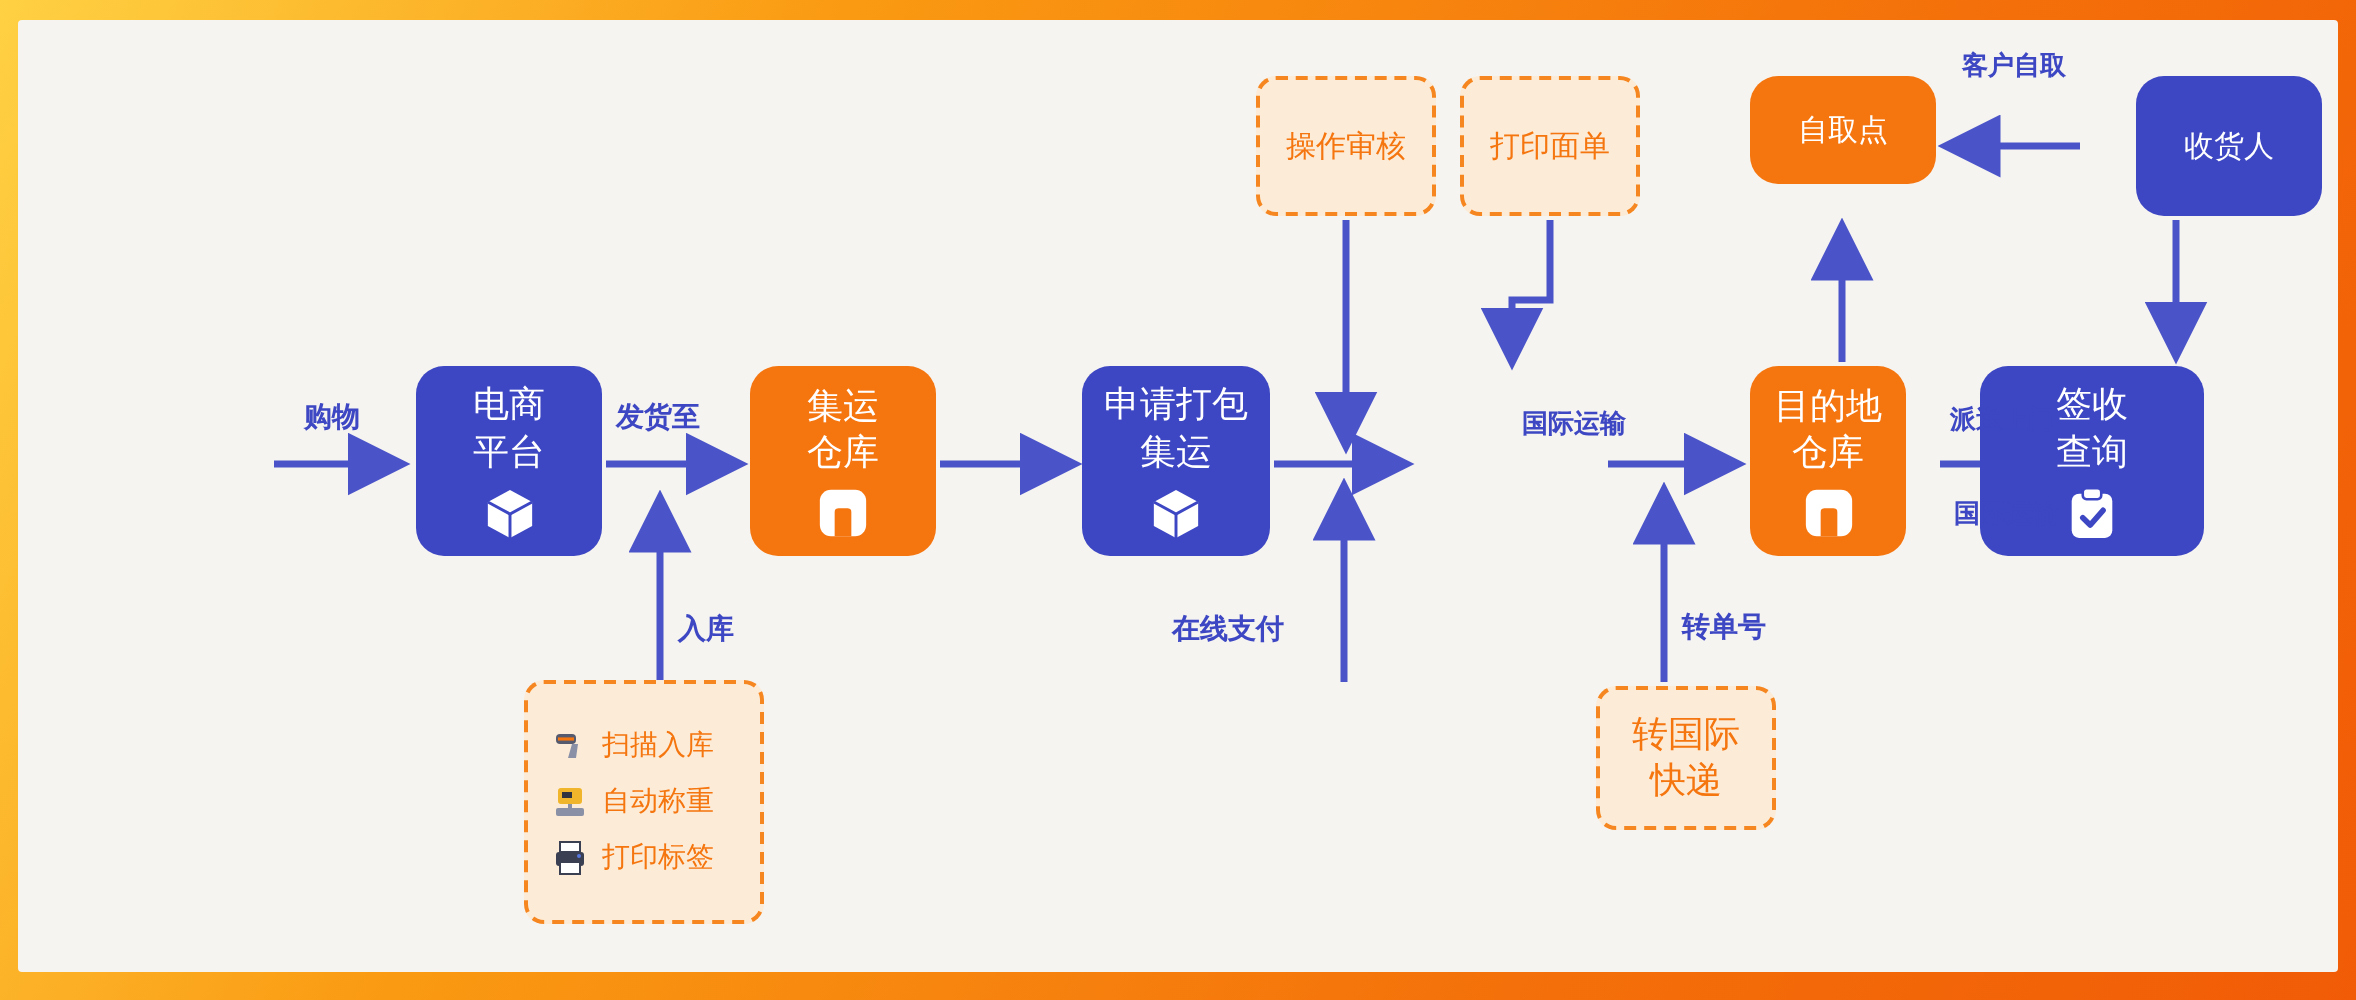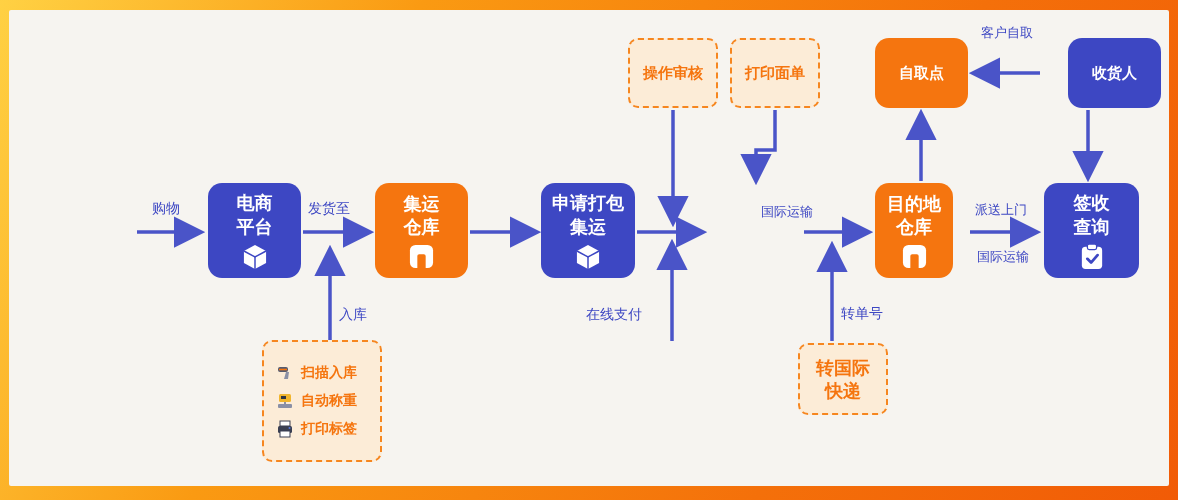--- a/index.html
+++ b/index.html
@@ -2,36 +2,36 @@
 <html><head>
 <meta charset="utf-8">
 <style>
   *{margin:0;padding:0;box-sizing:border-box}
   html,body{width:1178px;height:500px}
   body{font-family:"DejaVu Sans","Liberation Sans",sans-serif}
   .stage{position:relative;width:1178px;height:500px;overflow:hidden;
          background:linear-gradient(115deg,#ffd143 0%,#fa9a12 30%,#f4700a 70%,#f15b06 100%)}
   .panel{position:absolute;left:9px;top:10px;right:9px;bottom:14px;background:#f6f4f0;border-radius:2px}
   .node{position:absolute;display:flex;flex-direction:column;align-items:center;justify-content:center;
-        gap:6px;font-weight:700;text-align:center}
+        gap:6px;font-weight:400;text-align:center}
   .solid{border-radius:14px;color:#fff}
   .blue{background:#3d47c3}
   .orange{background:#f5750f}
   .dashed{border-radius:10px}
   .dashed.o{background:#fcecd7;border:2.5px dashed #f6861f;color:#f5750f}
   .dashed.b{background:#dfe2f6;border:2.5px dashed #4a54c8;color:#3d47c3}
   .lines{font-size:18px;line-height:1.3}
   .lines span{display:block}
   .one-line{font-size:15px}
-  .edge-label{position:absolute;color:#3d47c3;font-weight:400;font-size:14px;white-space:nowrap}
+  .edge-label{position:absolute;color:#3d47c3;font-weight:700;font-size:14px;white-space:nowrap}
   .edge-label.small{font-size:13px}
   .arrows{position:absolute;left:0;top:0;pointer-events:none}
   .ops{position:absolute;left:262px;top:340px;width:120px;height:122px;display:flex;flex-direction:column;
        justify-content:center;gap:10px;padding:10px 12px}
-  .ops .row{display:flex;align-items:flex-start;gap:7px;font-size:14px;font-weight:700;color:#f5750f;white-space:nowrap}
+  .ops .row{display:flex;align-items:flex-start;gap:7px;font-size:14px;font-weight:400;color:#f5750f;white-space:nowrap}
   .icon{display:flex;align-items:center;justify-content:center}
 </style>
 </head>
 <body>
 
 <div class="stage">
   <div class="panel"></div>
 
   <svg class="arrows" width="1178" height="500" viewBox="0 0 1178 500">
     <defs>
@@ -106,21 +106,21 @@
       <span>仓库</span>
     </div>
     <span class="icon">
       <svg width="25" height="25" viewBox="0 0 27 27">
         <rect x="1" y="1" width="25" height="25" rx="6" fill="#fff"></rect>
         <path d="M9 26 V13 q0-2 2-2 h5 q2 0 2 2 V26 Z" fill="#f5750f"></path>
       </svg>
     </span>
   </div>
 
-  <div class="node solid blue" style="left:1044px;top:183px;width:95px;height:95px">
+  <div class="node solid blue" style="left:990px;top:183px;width:112px;height:95px">
     <div class="lines">
       <span>签收</span>
       <span>查询</span>
     </div>
     <span class="icon">
       <svg width="24" height="26" viewBox="0 0 26 28">
         <rect x="2" y="3" width="22" height="24" rx="4" fill="#fff"></rect>
         <rect x="8" y="0" width="10" height="6" rx="2" fill="#fff" stroke="#3d47c3" stroke-width="1.4"></rect>
         <path d="M8 16l4 4 7-8" stroke="#3d47c3" stroke-width="3" fill="none" stroke-linecap="round" stroke-linejoin="round"></path>
       </svg>
@@ -128,21 +128,21 @@
   </div>
 
   <div class="node dashed o" style="left:628px;top:38px;width:90px;height:70px">
     <div class="one-line">操作审核</div>
   </div>
 
   <div class="node dashed o" style="left:730px;top:38px;width:90px;height:70px">
     <div class="one-line">打印面单</div>
   </div>
 
-  <div class="node solid orange" style="left:875px;top:38px;width:93px;height:70px">
+  <div class="node solid orange" style="left:875px;top:38px;width:93px;height:54px">
     <div class="one-line">自取点</div>
   </div>
 
   <div class="node solid blue" style="left:1068px;top:38px;width:93px;height:70px">
     <div class="one-line">收货人</div>
   </div>
 
   <div class="ops dashed o">
     <div class="row">
       <span class="icon">

